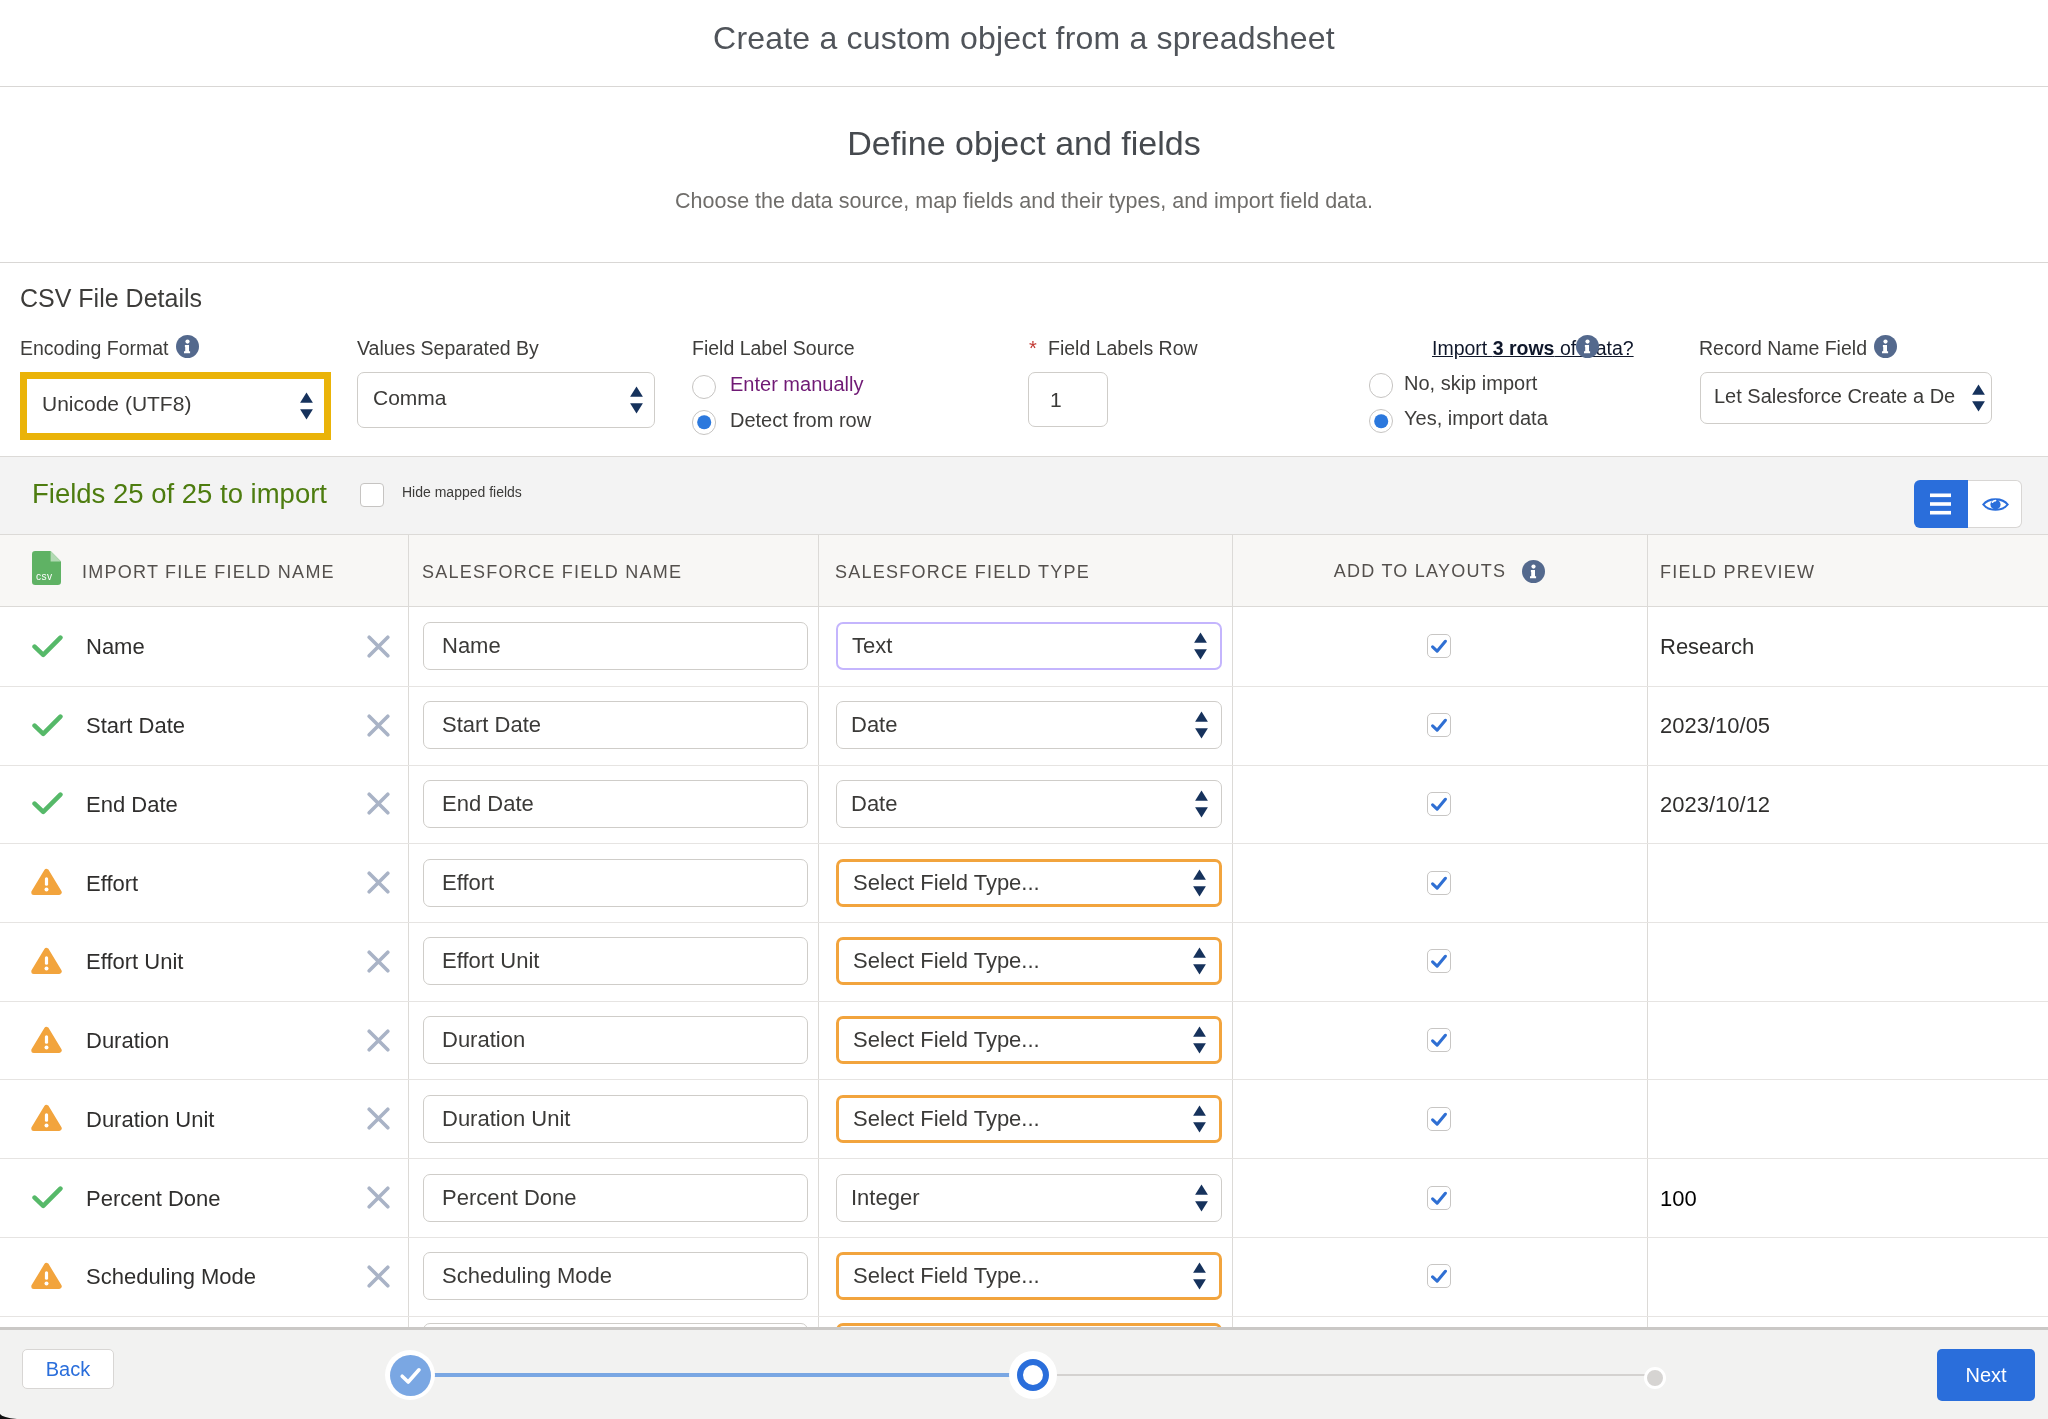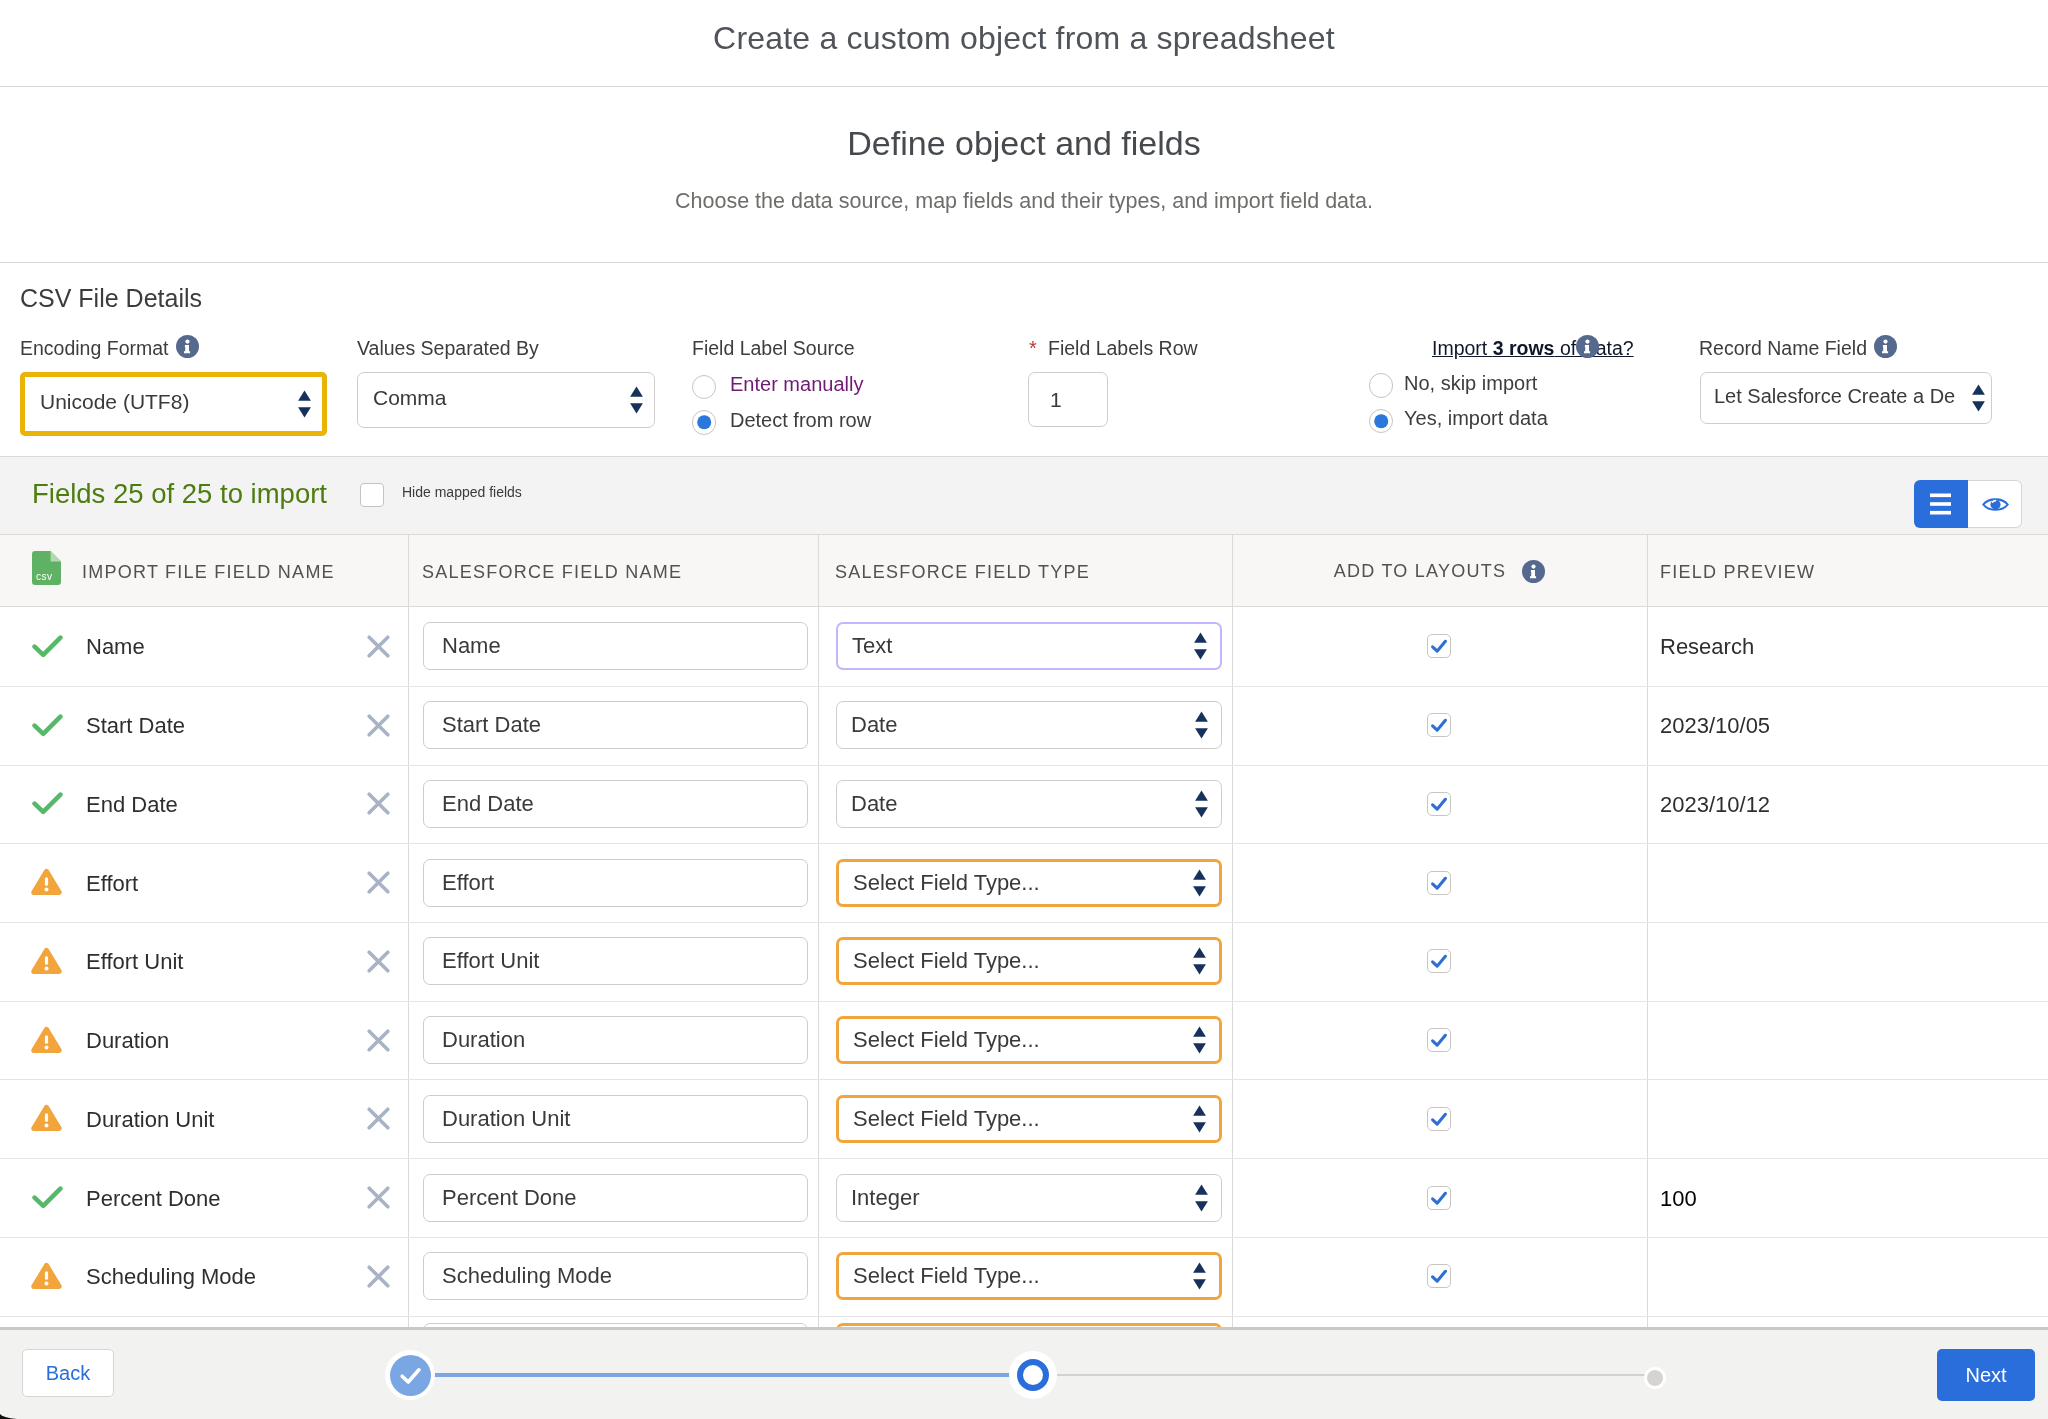--- a/index.html
+++ b/index.html
@@ -28,21 +28,21 @@
       <circle cx="11.5" cy="11.5" r="11.5" fill="#54698d"></circle>
       <circle cx="11.5" cy="6.6" r="2.1" fill="#fff"></circle>
       <path d="M8.9 10.1 h4.1 v6.2 h1.1 v1.9 H8.0 v-1.9 h1.2 v-4.3 H8.9 Z" fill="#fff"></path>
     </svg></div>
 <div style="position:absolute;left:1699px;top:337px;font-size:19.5px;color:#3e3d3b;">Record Name Field</div>
 <div style="position:absolute;left:1874px;top:335px;"><svg width="23" height="23" viewBox="0 0 23 23">
       <circle cx="11.5" cy="11.5" r="11.5" fill="#54698d"></circle>
       <circle cx="11.5" cy="6.6" r="2.1" fill="#fff"></circle>
       <path d="M8.9 10.1 h4.1 v6.2 h1.1 v1.9 H8.0 v-1.9 h1.2 v-4.3 H8.9 Z" fill="#fff"></path>
     </svg></div>
-<div style="position:absolute;background:#fff;border:5px solid #eab308;border-radius:5px;font-size:21px;color:#3b3a38;left:20px;top:372px;width:297px;height:54px;">
+<div style="position:absolute;background:#fff;border:7px solid #eab308;border-radius:0;font-size:21px;color:#3b3a38;left:20px;top:372px;width:297px;height:54px;">
     <span style="position:absolute;left:15px;top:calc(50% - 2px);transform:translateY(-50%);white-space:nowrap;">Unicode (UTF8)</span>
     <span style="position:absolute;right:11px;top:50%;transform:translateY(-50%);height:28px;"><svg width="13" height="28" viewBox="0 0 13 28">
         <path d="M6.5 0.5 L12.9 10.8 H0.1 Z" fill="#16325c"></path>
         <path d="M0.1 17.2 H12.9 L6.5 27.5 Z" fill="#16325c"></path>
       </svg></span>
   </div>
 <div style="position:absolute;background:#fff;border:1px solid #cfcdc9;border-radius:7px;font-size:21px;color:#3b3a38;left:357px;top:372px;width:296px;height:54px;">
     <span style="position:absolute;left:15px;top:calc(50% - 2px);transform:translateY(-50%);white-space:nowrap;">Comma</span>
     <span style="position:absolute;right:11px;top:50%;transform:translateY(-50%);height:28px;"><svg width="13" height="28" viewBox="0 0 13 28">
         <path d="M6.5 0.5 L12.9 10.8 H0.1 Z" fill="#16325c"></path>
@@ -326,21 +326,21 @@
       </svg></span>
   </div>
 <div style="position:absolute;left:1427px;top:1264.2px;width:24px;height:24px;background:#fff;border:1px solid #c8c6c4;border-radius:5px;box-sizing:border-box;">
     <span style="position:absolute;left:-1px;top:-1px;display:block;width:24px;height:24px;"><svg width="24" height="24" viewBox="0 0 24 24">
         <path d="M5.6 12.9 L10.1 17.2 L18.4 7.3" fill="none" stroke="#2f6fd3" stroke-width="3.1" stroke-linecap="round" stroke-linejoin="round"></path>
       </svg></span>
   </div>
 <div style="position:absolute;left:423px;top:1322.6px;width:385px;height:20px;background:#fff;border:1px solid #cfcdc9;border-radius:7px;box-sizing:border-box;"></div>
 <div style="position:absolute;left:836px;top:1322.6px;width:386px;height:20px;background:#fff;border:3px solid #f2a43d;border-radius:7px;box-sizing:border-box;"></div>
 <div style="position:absolute;left:0;top:1326.5px;width:2048px;height:93px;background:#f2f2f1;border-top:3.5px solid #cac8c6;box-sizing:border-box;"></div>
-<div style="position:absolute;left:22px;top:1349px;width:92px;height:48px;background:#fff;border:1px solid #d8d6d4;border-radius:5px;box-sizing:border-box;display:flex;align-items:center;justify-content:center;font-size:20px;color:#2a6edb;">Back</div>
+<div style="position:absolute;left:22px;top:1349px;width:92px;height:40px;background:#fff;border:1px solid #d8d6d4;border-radius:5px;box-sizing:border-box;display:flex;align-items:center;justify-content:center;font-size:20px;color:#2a6edb;">Back</div>
 <div style="position:absolute;left:1937px;top:1349px;width:98px;height:52px;background:#2a6edb;border-radius:5px;display:flex;align-items:center;justify-content:center;font-size:20px;color:#fff;">Next</div>
 <div style="position:absolute;left:410px;top:1373.4px;width:623px;height:3.4px;background:#7aa7e3;"></div>
 <div style="position:absolute;left:1033px;top:1374px;width:620px;height:2.4px;background:#d4d2d0;"></div>
 <div style="position:absolute;left:1644px;top:1367px;width:16px;height:16px;border-radius:50%;background:#d6d4d2;border:3px solid #fff;box-sizing:content-box;"></div>
 <div style="position:absolute;left:385px;top:1350px;width:50px;height:50px;border-radius:50%;background:#fff;"></div>
 <div style="position:absolute;left:389.5px;top:1354.5px;"><svg width="41" height="41" viewBox="0 0 41 41">
       <circle cx="20.5" cy="20.5" r="20.5" fill="#7aa7e3"></circle>
       <path d="M12.2 21.2 L18.2 27 L29 14.8" fill="none" stroke="#fff" stroke-width="3.6" stroke-linecap="round" stroke-linejoin="round"></path>
     </svg></div>
 <div style="position:absolute;left:1009px;top:1351px;width:48px;height:48px;border-radius:50%;background:#fff;"></div>

